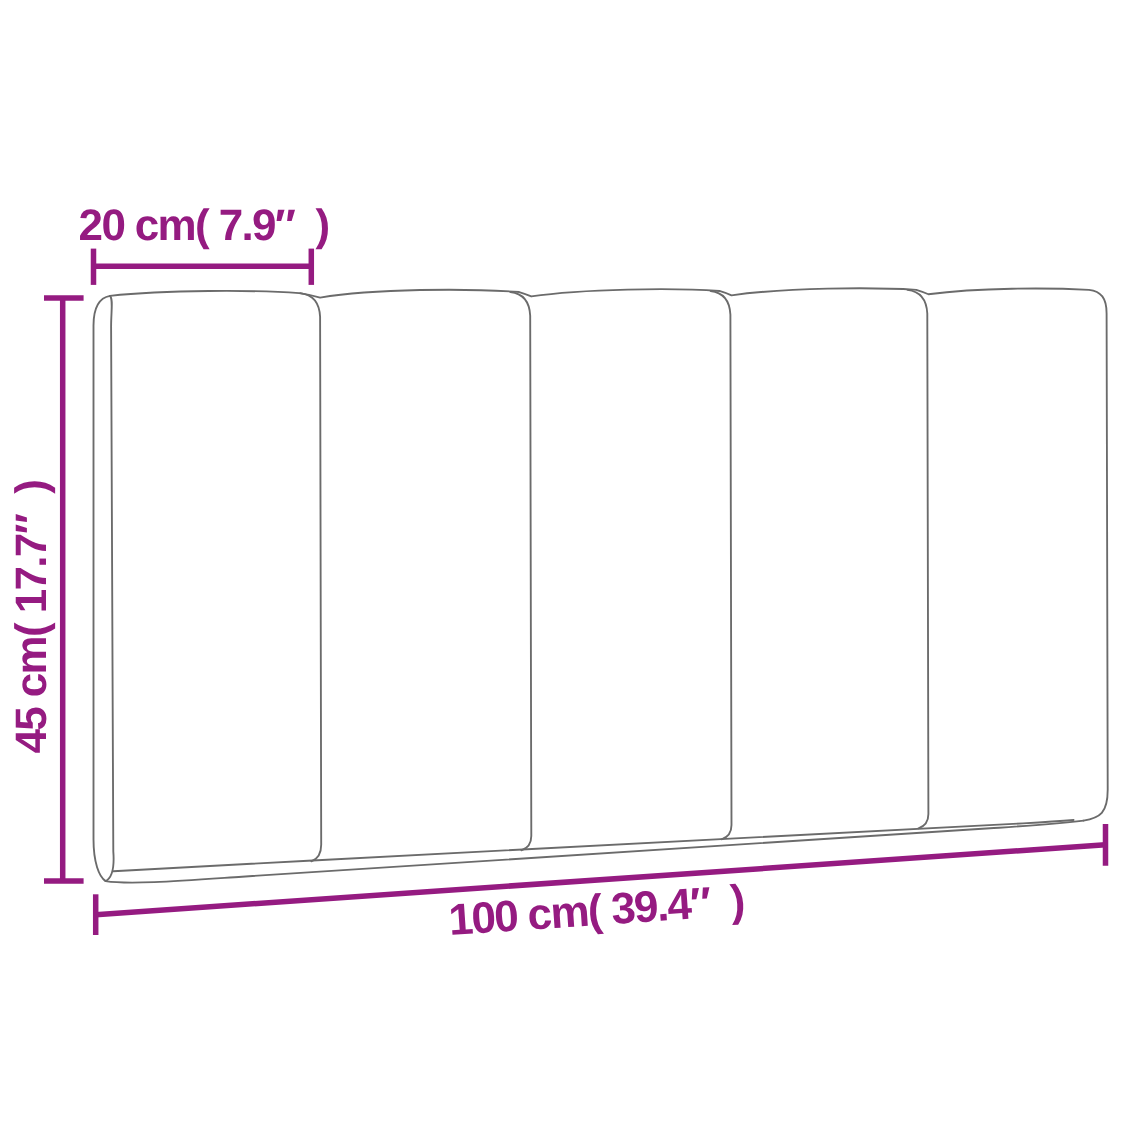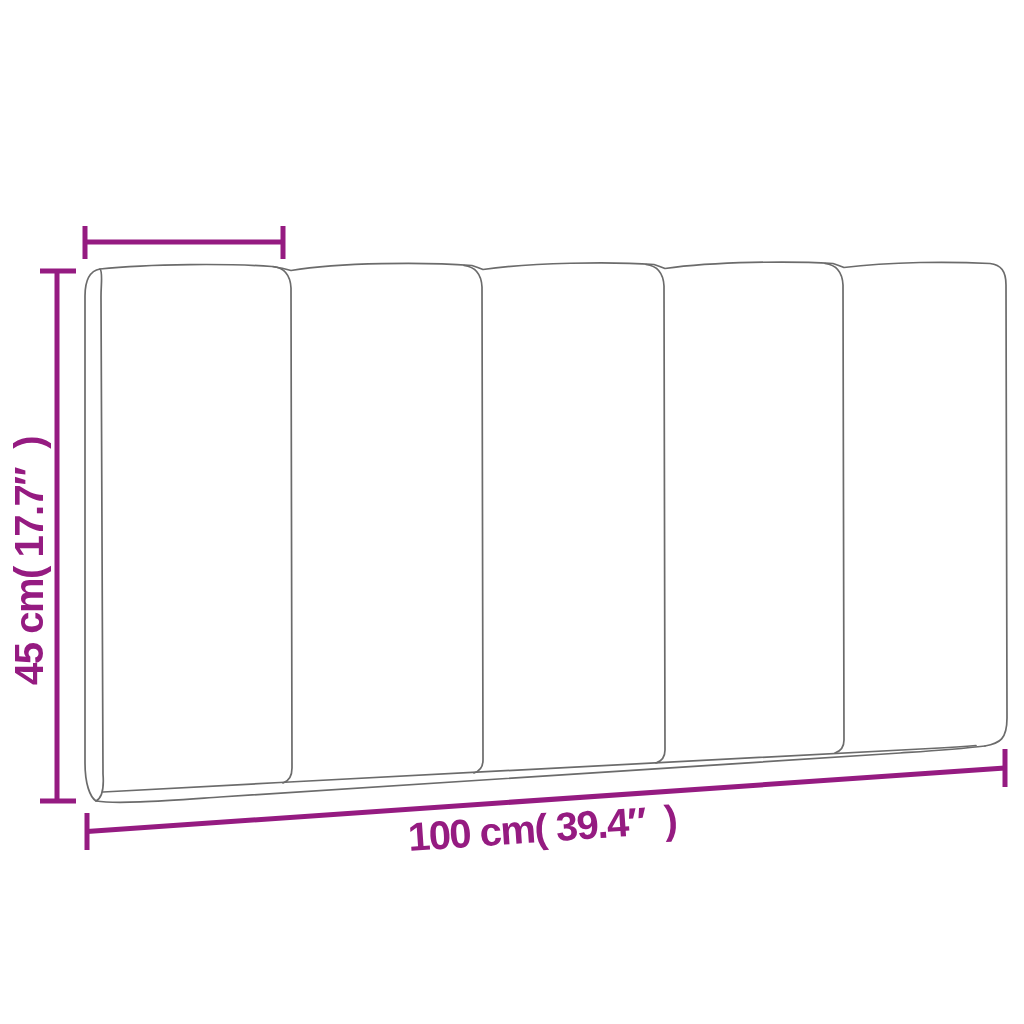--- a/index.html
+++ b/index.html
@@ -90,18 +90,19 @@
       </g>
 
       <g>
         <line x1="87" y1="831.5" x2="1005" y2="768"></line>
         <line x1="87" y1="813" x2="87" y2="850"></line>
         <line x1="1005" y1="749" x2="1005" y2="787"></line>
       </g>
     </g>
   </svg>
 
+  <div class="dim-label" style="left:185px;top:205px;">20 cm( 7.9″  )</div>
 
   <div class="dim-label rot-left" style="left:29px;top:561px;">45 cm( 17.7″  )</div>
 
   <div class="dim-label rot-bottom" style="left:542px;top:828px;">100 cm( 39.4″  )</div>
 
 </div>
 
 </body></html>

